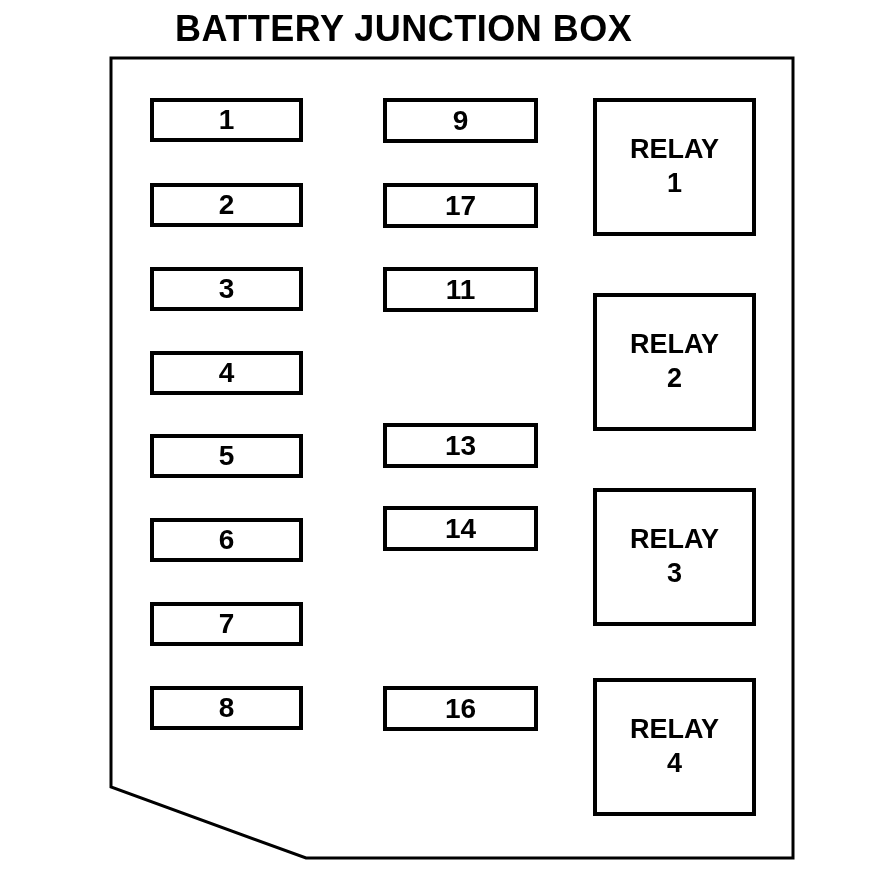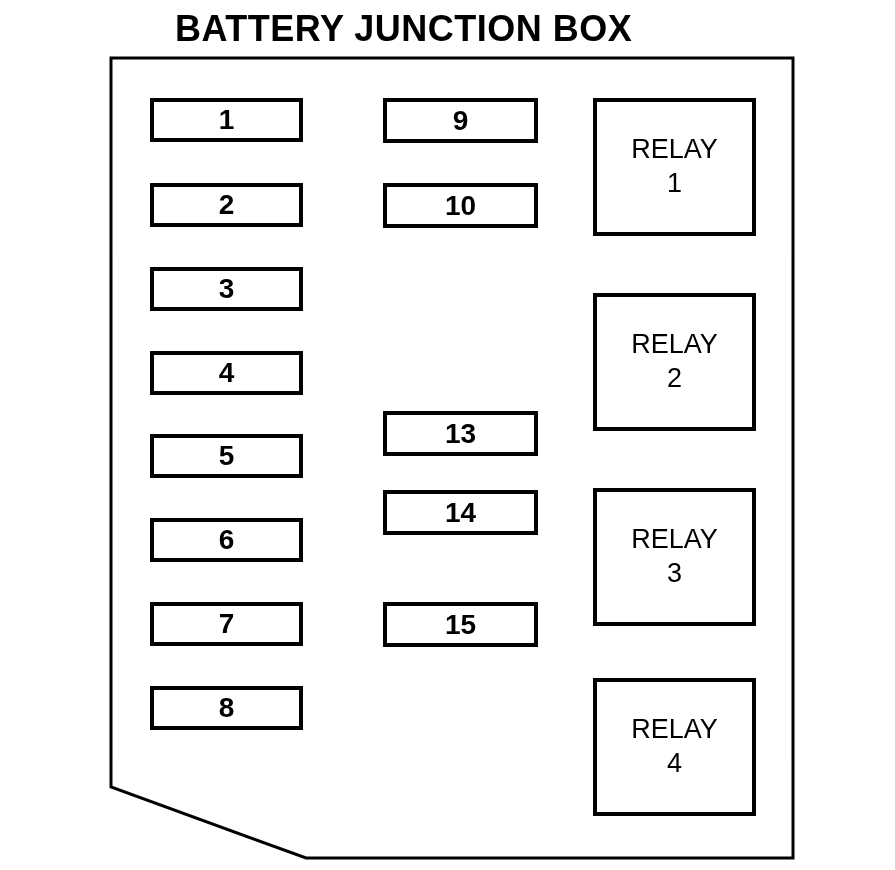--- a/index.html
+++ b/index.html
@@ -66,21 +66,21 @@
     left: 593px;
     width: 163px;
     height: 138px;
     box-sizing: border-box;
     border: 4px solid #000000;
     background: #ffffff;
     display: flex;
     flex-direction: column;
     justify-content: center;
     font-size: 27px;
-    font-weight: 400;
+    font-weight: 700;
     line-height: 1.25;
     text-align: center;
   }
 </style>
 </head>
 <body>
 
 <div class="canvas">
 
   <h1 class="title">BATTERY JUNCTION BOX</h1>
@@ -111,30 +111,33 @@
       <span>7</span>
     </div>
   <div class="fuse fuse-left" style="top:686px">
       <span>8</span>
     </div>
 
   <div class="fuse fuse-mid" style="top:98px">
       <span>9</span>
     </div>
   <div class="fuse fuse-mid" style="top:183px">
-      <span>10</span>
+      <span>17</span>
     </div>
-  <div class="fuse fuse-mid" style="top:411px">
+  <div class="fuse fuse-mid" style="top:267px">
+      <span>11</span>
+    </div>
+  <div class="fuse fuse-mid" style="top:423px">
       <span>13</span>
     </div>
-  <div class="fuse fuse-mid" style="top:490px">
+  <div class="fuse fuse-mid" style="top:506px">
       <span>14</span>
     </div>
-  <div class="fuse fuse-mid" style="top:602px">
-      <span>15</span>
+  <div class="fuse fuse-mid" style="top:686px">
+      <span>16</span>
     </div>
 
   <div class="relay" style="top:98px">
     <span>RELAY</span>
     <span>1</span>
   </div>
   <div class="relay" style="top:293px">
     <span>RELAY</span>
     <span>2</span>
   </div>

